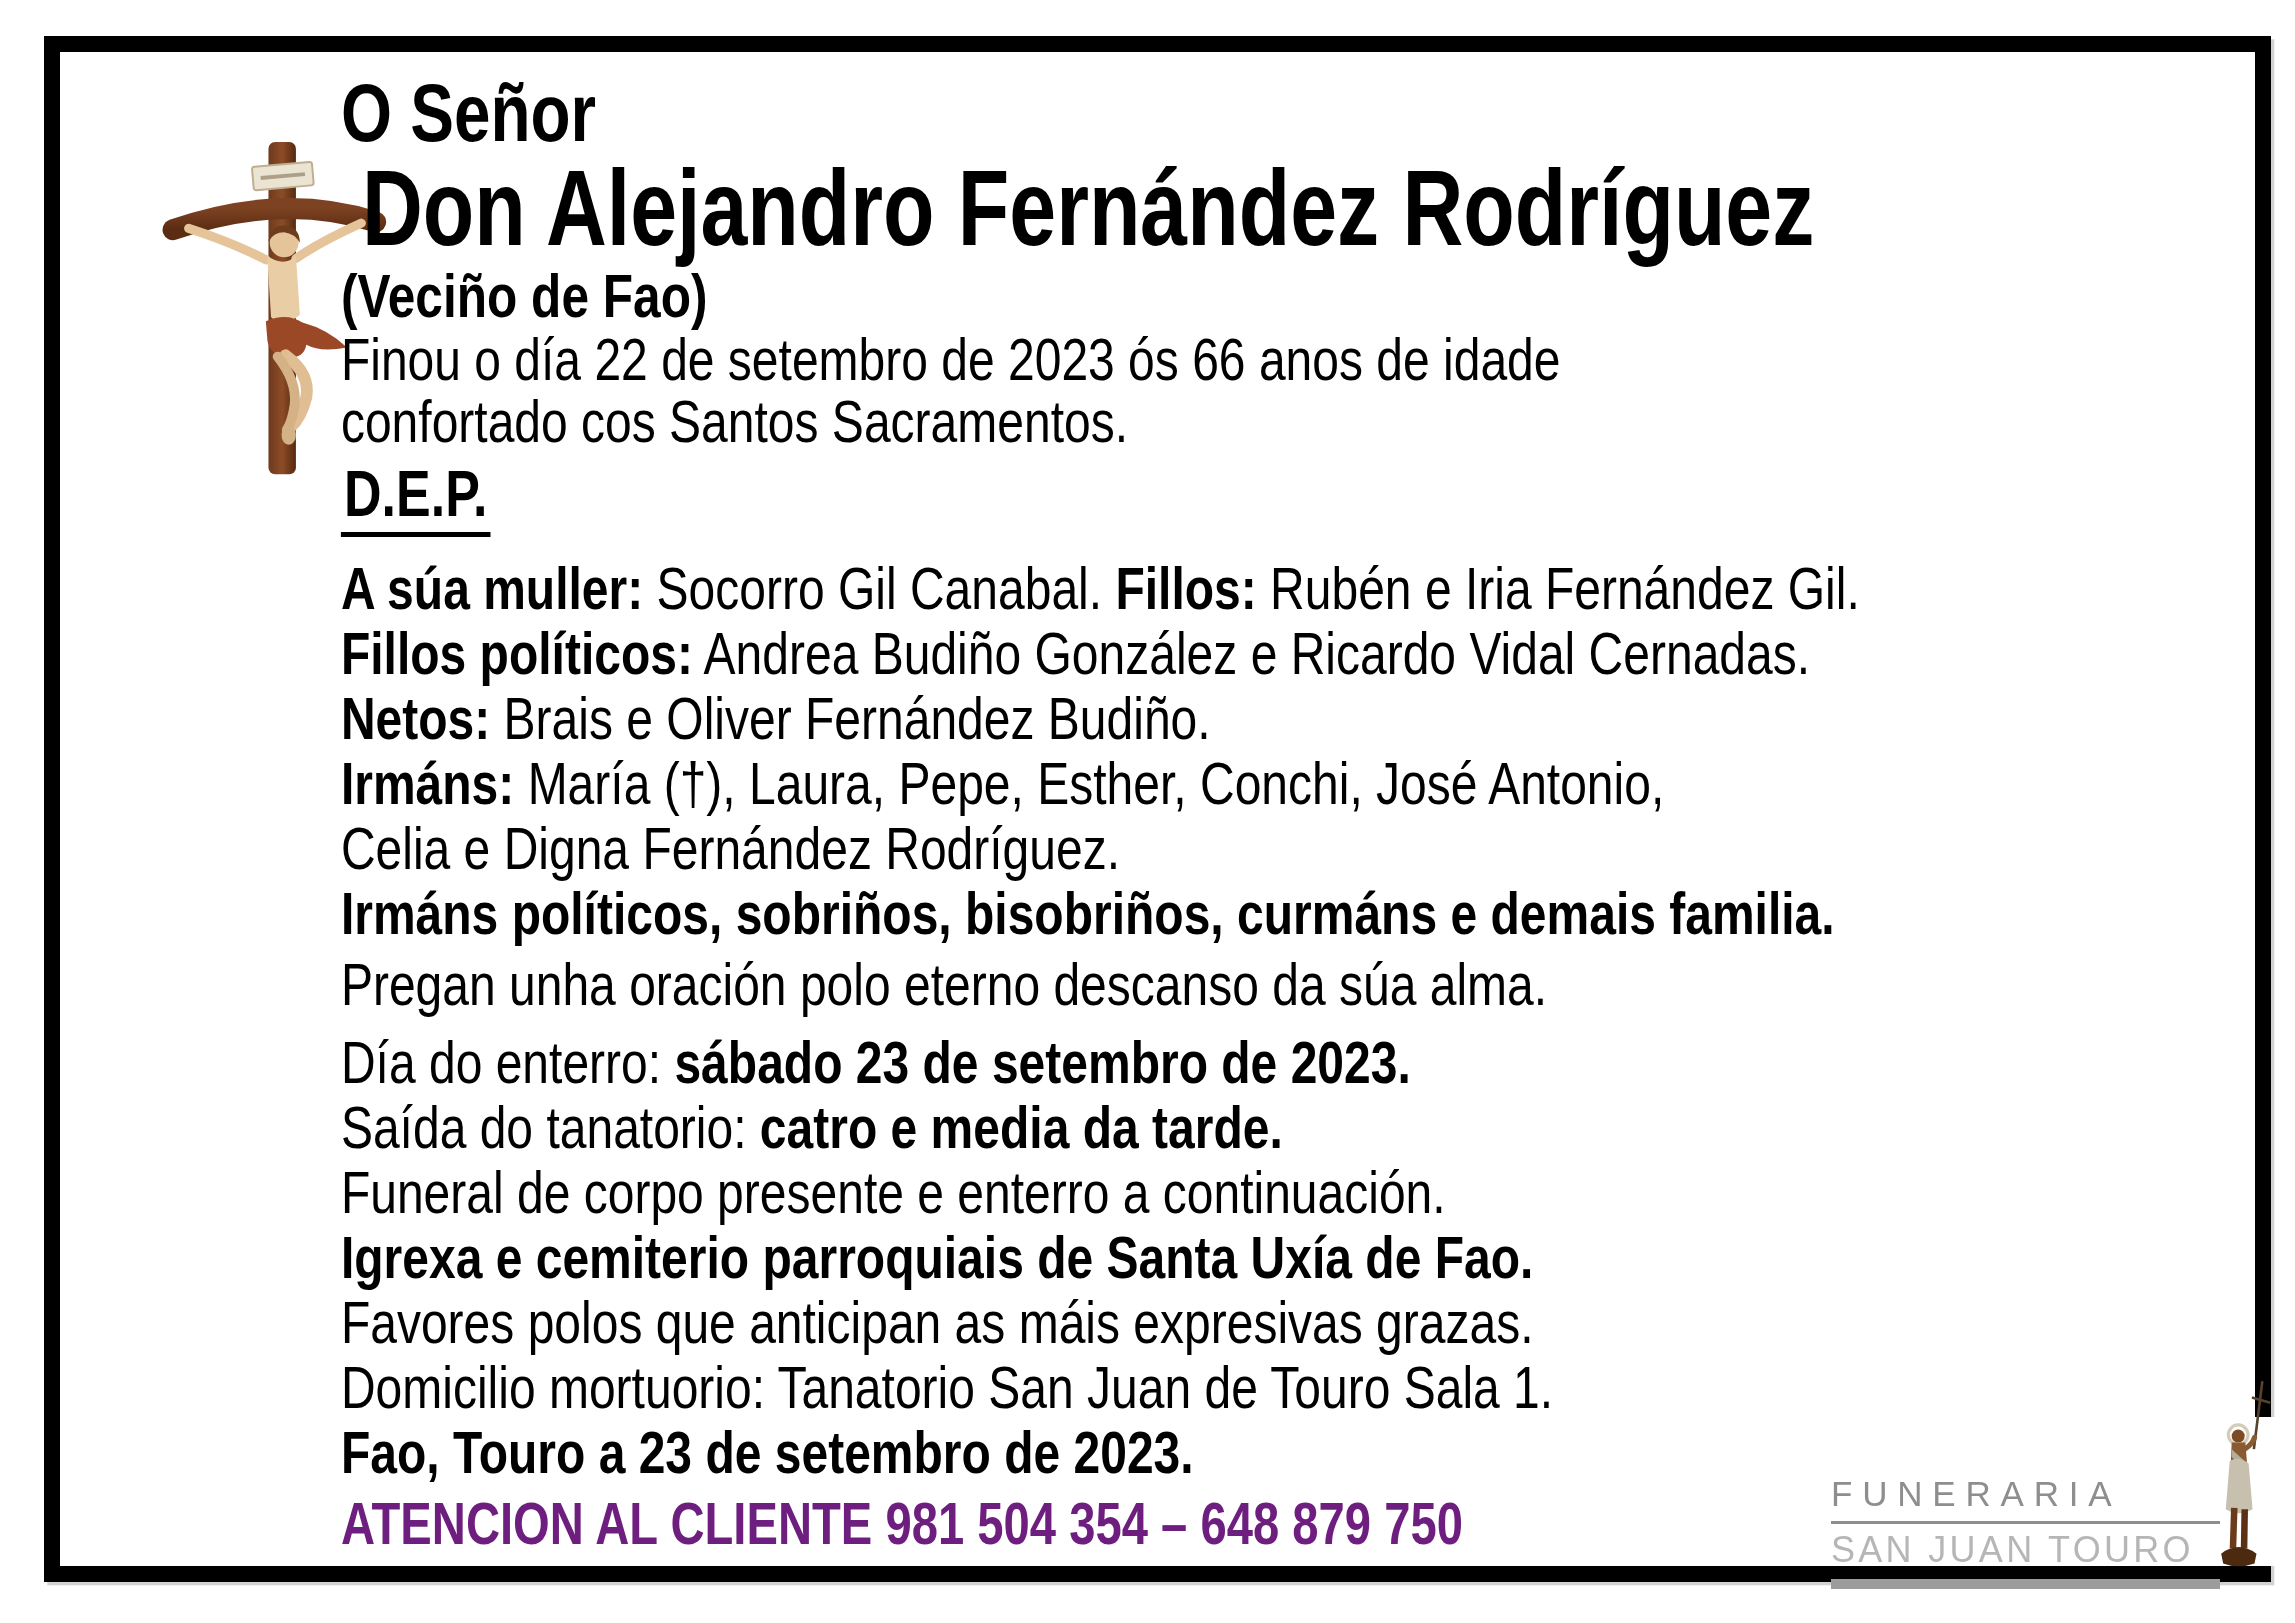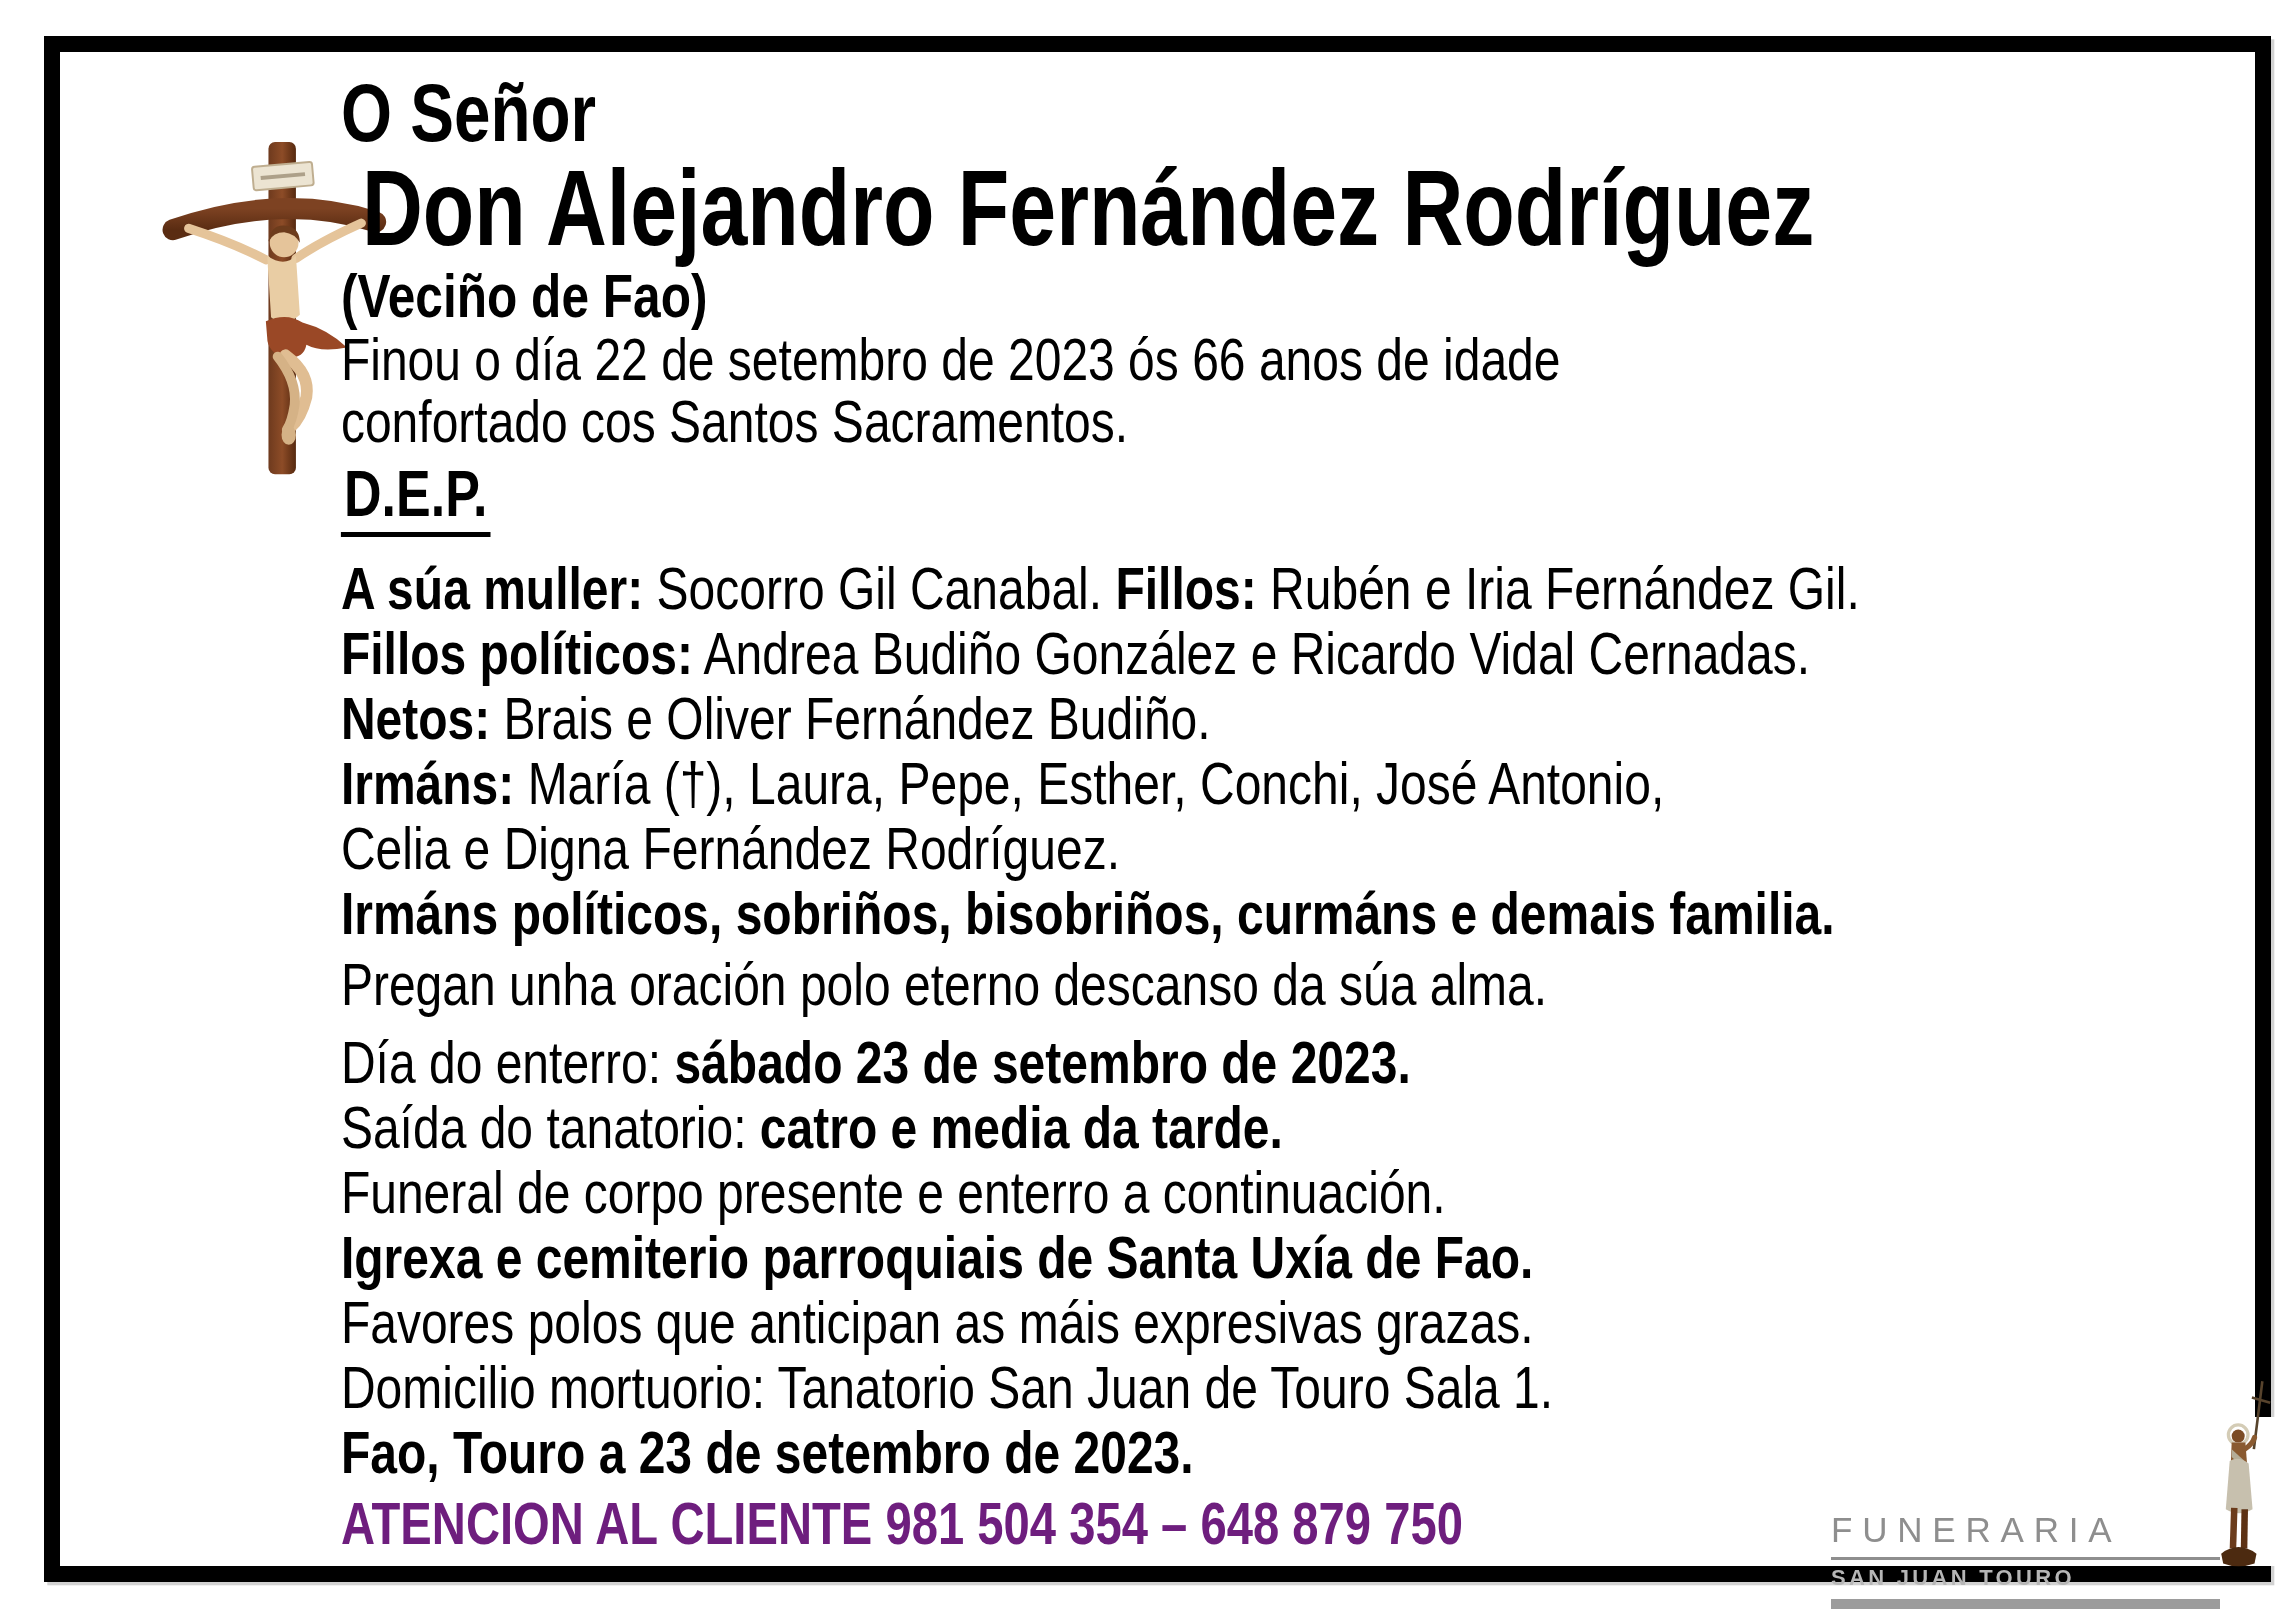--- a/index.html
+++ b/index.html
@@ -30,24 +30,24 @@
   .b{font-weight:bold;}
   .sp40{height:26px;} .sp10{height:6.5px;} .sp20{height:13px;} .sp0{height:0;}
   .atencion{
     font-size:59px;font-weight:bold;height:59px;margin-top:6.5px;
     color:#6E1E7E;
   }
   
   .logo{position:absolute;left:1831px;top:1474px;width:389px;}
   .logo-line1{
     font-size:35px;color:#8e8e8e;letter-spacing:9.8px;
-    border-bottom:3.9px solid #8e8e8e;padding-bottom:6.5px;white-space:nowrap;margin-top:36px;
+    border-bottom:3.9px solid #8e8e8e;padding-bottom:6.5px;white-space:nowrap;
   }
   .logo-line2{
-    font-size:22px;font-weight:bold;color:#b6b6b6;letter-spacing:3.3px;
+    font-size:36px;font-weight:normal;color:#b6b6b6;letter-spacing:3.3px;
     margin-top:5.2px;white-space:nowrap;
   }
   .logo-bar{height:10.5px;background:#9c9c9c;margin-top:7.9px;}
   .border-patch{
     position:absolute;left:2253px;top:1417px;width:31px;height:149px;background:#fff;
   }
   .statue{position:absolute;left:2208px;top:1376px;width:63px;height:192px;}
 </style>
 </head>
 <body>

